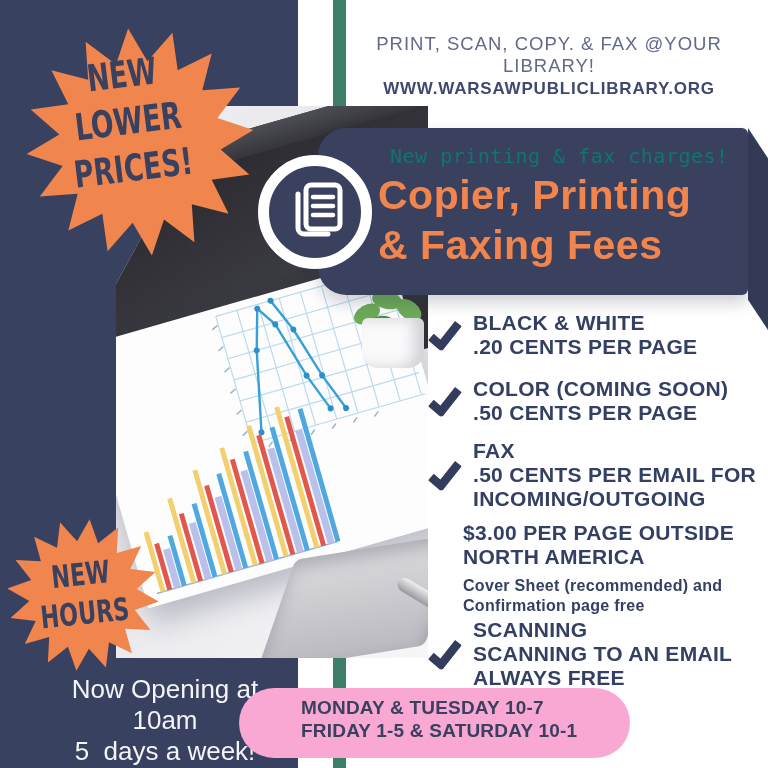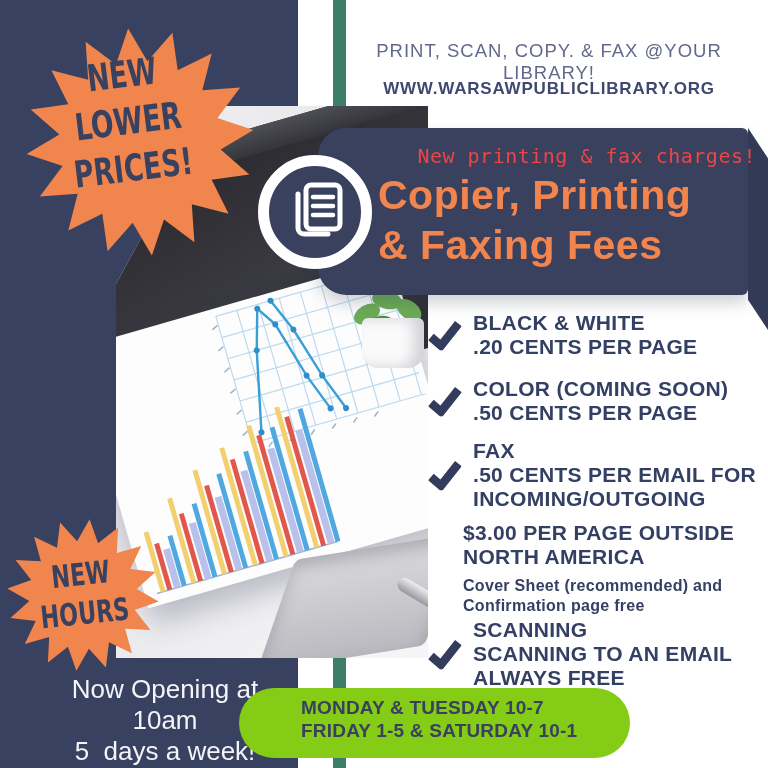--- a/index.html
+++ b/index.html
@@ -30,32 +30,32 @@
     transform:rotate(-16deg);box-shadow:0 16px 28px rgba(55,60,85,.28);}
   .output-tray{position:absolute;left:275px;top:550px;width:170px;height:105px;
     transform:rotate(-9deg) skewX(-28deg);background:linear-gradient(#dadade,#b9b9bf);
     border-radius:6px;box-shadow:inset 0 8px 14px rgba(90,90,100,.35);}
   .tray-pull{position:absolute;left:392px;top:598px;width:92px;height:14px;
     transform:rotate(31deg);background:linear-gradient(#f0f0f2,#97979f);border-radius:7px;}
   .plant-pot{position:absolute;left:362px;top:318px;width:62px;height:50px;background:#fafafb;
     border-radius:6px 6px 16px 16px;box-shadow:inset -10px 0 14px rgba(150,150,160,.4);}
 
   
-  .tagline{position:absolute;left:330px;top:40px;width:438px;z-index:4;text-align:center;
+  .tagline{position:absolute;left:330px;top:33px;width:438px;z-index:4;text-align:center;
     font-size:18.5px;letter-spacing:1px;color:#63698b;}
   .website{position:absolute;left:330px;top:79px;width:438px;z-index:4;text-align:center;
     font-size:17px;font-weight:bold;letter-spacing:.8px;color:#3f4970;}
 
   
   .banner{position:absolute;left:318px;top:128px;width:430px;height:167px;z-index:5;
     background:#39415f;border-radius:28px 6px 6px 28px;box-shadow:0 8px 16px rgba(40,45,70,.22);}
   .banner-fold{position:absolute;left:748px;top:128px;width:20px;height:202px;z-index:5;
     background:#323a56;clip-path:polygon(0 0,100% 15%,100% 100%,0 85%);}
-  .banner-kicker{position:absolute;left:390px;top:144px;width:366px;z-index:6;text-align:right;
-    font-family:"DejaVu Sans Mono",monospace;font-size:20px;color:#ef4444;letter-spacing:.5px;}
+  .banner-kicker{position:absolute;left:390px;top:144px;width:366px;z-index:6;text-align:left;
+    font-family:"DejaVu Sans Mono",monospace;font-size:20px;color:#0f766e;letter-spacing:.5px;}
   .banner-title{position:absolute;left:378px;top:170px;width:382px;z-index:6;text-align:left;
     font-size:41px;line-height:50px;font-weight:bold;letter-spacing:.5px;color:#f2854d;}
   .icon-circle{position:absolute;left:258px;top:155px;width:114px;height:114px;z-index:6;
     box-sizing:border-box;background:#39415f;border:11px solid #ffffff;border-radius:50%;
     display:flex;align-items:center;justify-content:center;}
 
   
   .starburst{position:absolute;z-index:7;}
   .star-fill{fill:#f0854d;}
   .star-text{position:absolute;z-index:8;text-align:center;color:#394160;font-weight:bold;
@@ -74,21 +74,21 @@
   .fee-item.no-check .fee-lines{margin-left:35px;}
   .fee-item.small .fee-lines{font-size:16px;line-height:20px;}
 
   
   .hours-note{position:absolute;left:16px;top:674px;width:298px;z-index:4;text-align:center;
     color:#f3f4f8;font-size:26px;line-height:31px;}
   .hours-note .line{white-space:pre-wrap;}
 
   
   .schedule-pill{position:absolute;left:239px;top:688px;width:391px;height:70px;z-index:6;
-    background:#84cc16;border-radius:35px;box-sizing:border-box;padding:8px 0 0 62px;}
+    background:#f9a8d4;border-radius:35px;box-sizing:border-box;padding:8px 0 0 62px;}
   .schedule-pill .line{color:#39415f;font-weight:bold;font-size:19px;line-height:23px;letter-spacing:.2px;}
 </style>
 </head>
 <body>
 
 <div class="canvas">
 
   <div class="green-stripe"></div>
   <div class="navy-col"></div>
 

